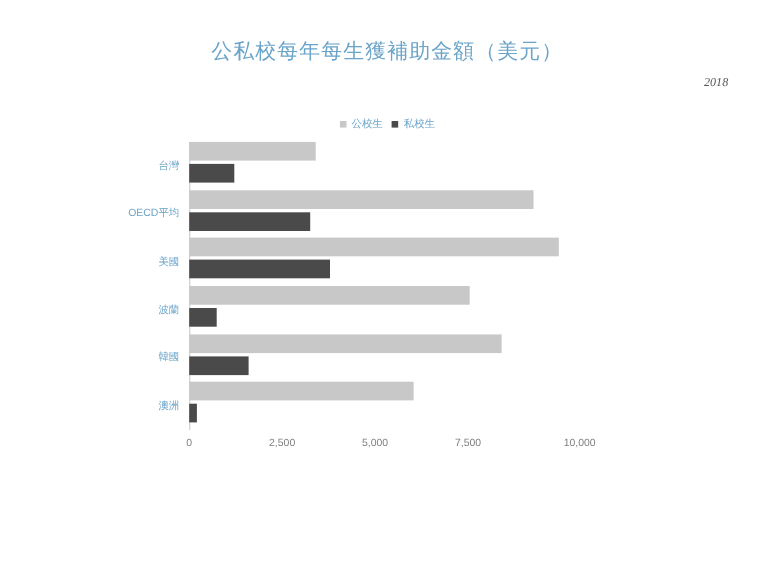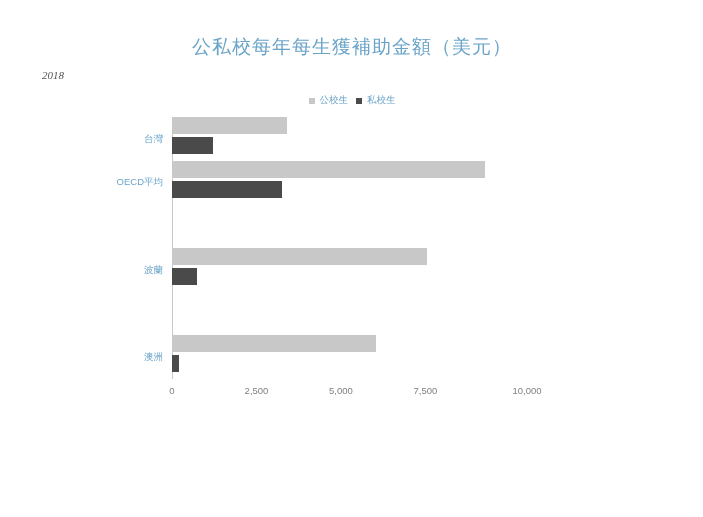--- a/index.html
+++ b/index.html
@@ -35,34 +35,34 @@
   .chart-title {
     text-align: center;
     color: #6aa4c8;
     font-size: 19px;
     letter-spacing: 1px;
     margin-top: 16px;
     font-family: "Liberation Sans", sans-serif;
   }
 
   .chart-subtitle {
-    text-align: left;
+    text-align: right;
     color: #555;
     font-size: 11px;
     font-style: italic;
     font-family: "Liberation Serif", serif;
     margin-top: 9px;
   }
 
   .legend {
     display: flex;
     justify-content: center;
     align-items: center;
     gap: 8px;
-    margin-top: 13px;
+    margin-top: 25px;
     text-align: right;
   }
   .legend-item {
     display: flex;
     align-items: center;
     gap: 5px;
     font-size: 9.5px;
     color: #6aa4c8;
   }
   .legend-swatch {
@@ -184,24 +184,34 @@
             <div class="row" style="top: 0%; height: 16.6667%;">
               <div class="row-label">台灣</div>
               <div class="bar public" style="width: 31.4815%; background: rgb(200, 200, 200);"></div>
               <div class="bar private" style="width: 11.1111%; background: rgb(74, 74, 74);"></div>
             </div>
             <div class="row" style="top: 16.6667%; height: 16.6667%;">
               <div class="row-label">OECD平均</div>
               <div class="bar public" style="width: 85.6481%; background: rgb(200, 200, 200);"></div>
               <div class="bar private" style="width: 30.0926%; background: rgb(74, 74, 74);"></div>
             </div>
+            <div class="row" style="top: 33.3333%; height: 16.6667%;">
+              <div class="row-label">美國</div>
+              <div class="bar public" style="width: 92.1296%; background: rgb(200, 200, 200);"></div>
+              <div class="bar private" style="width: 35.1852%; background: rgb(74, 74, 74);"></div>
+            </div>
             <div class="row" style="top: 50%; height: 16.6667%;">
               <div class="row-label">波蘭</div>
               <div class="bar public" style="width: 69.9074%; background: rgb(200, 200, 200);"></div>
               <div class="bar private" style="width: 6.94444%; background: rgb(74, 74, 74);"></div>
+            </div>
+            <div class="row" style="top: 66.6667%; height: 16.6667%;">
+              <div class="row-label">韓國</div>
+              <div class="bar public" style="width: 77.7778%; background: rgb(200, 200, 200);"></div>
+              <div class="bar private" style="width: 14.8148%; background: rgb(74, 74, 74);"></div>
             </div>
             <div class="row" style="top: 83.3333%; height: 16.6667%;">
               <div class="row-label">澳洲</div>
               <div class="bar public" style="width: 56.0185%; background: rgb(200, 200, 200);"></div>
               <div class="bar private" style="width: 1.85185%; background: rgb(74, 74, 74);"></div>
             </div>
           </div>
       </div>
       <div class="ticks" id="ticks">
           <div class="tick" style="left: 0%;">0</div>

